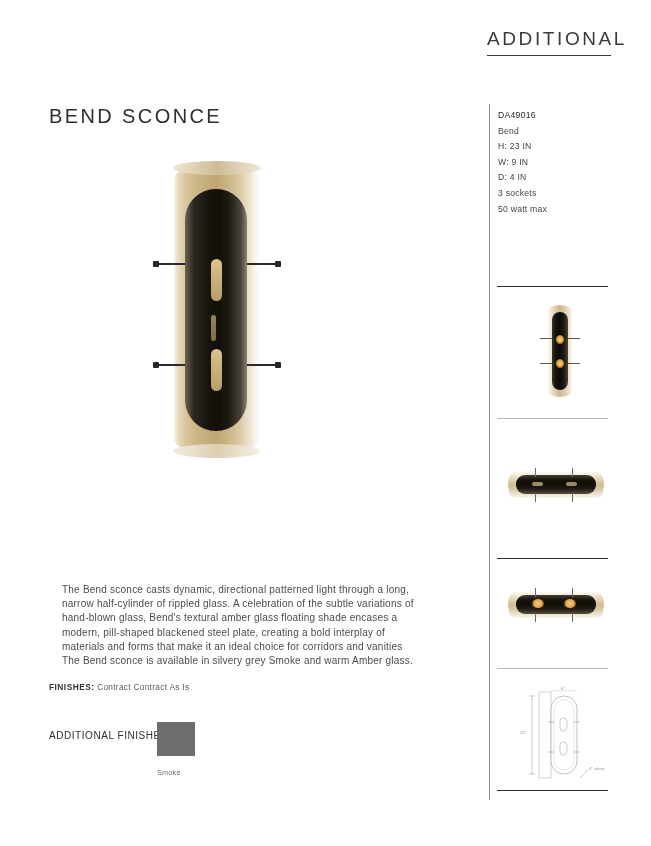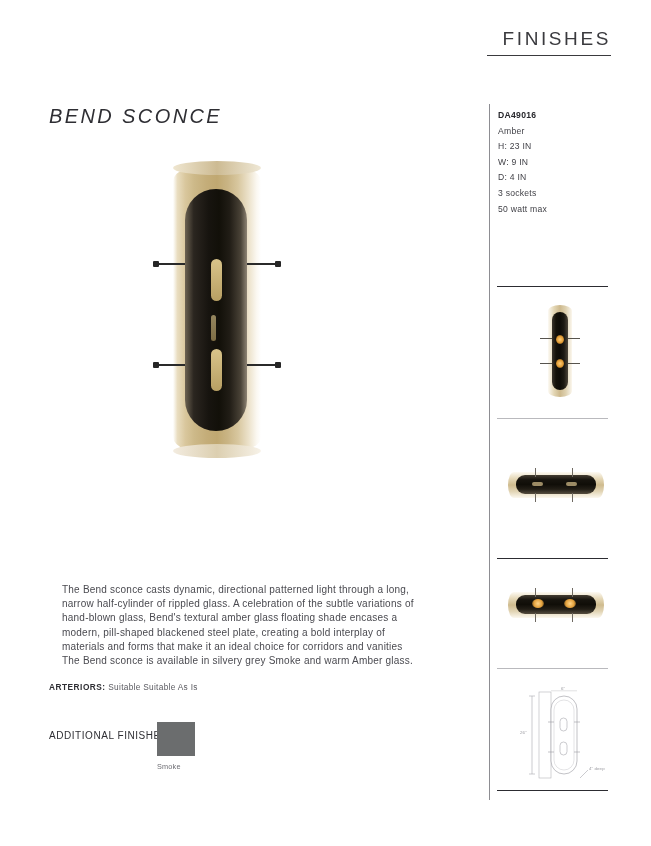--- a/index.html
+++ b/index.html
@@ -51,21 +51,20 @@
   
   .page-title {
     position: absolute;
     left: 49px;
     top: 105px;
     font-size: 20px;
     letter-spacing: 2.4px;
     color: #2e2e33;
     font-weight: 400;
     white-space: nowrap;
-    font-style: italic;
   }
 
   .hero {
     position: absolute;
     left: 151px;
     top: 163px;
     width: 132px;
     height: 292px;
   }
   
@@ -178,21 +177,21 @@
     left: 108px;
     top: 0;
     width: 38px;
     height: 34px;
   }
   .swatch-chip {
     width: 38px;
     height: 34px;
   }
   .swatch-name {
-    margin-top: 6px;
+    margin-top: 12px;
     font-size: 7.3px;
     color: #6d6d73;
     letter-spacing: .2px;
   }
 
   
   .specs {
     position: absolute;
     left: 498px;
     top: 108px;
@@ -200,21 +199,21 @@
   }
   .specs li {
     list-style: none;
     font-size: 8.6px;
     line-height: 15.6px;
     color: #3f3f45;
     letter-spacing: .25px;
   }
   .specs { margin: 0; padding: 0; }
   .specs li.sku {
-    font-weight: 700;
+    font-weight: 400;
     color: #27272c;
     letter-spacing: .3px;
   }
 
   .rail-rule {
     position: absolute;
     left: 497px;
     width: 111px;
     height: 1px;
     background: #2c2c31;
@@ -295,21 +294,21 @@
     font-size: 4.4px;
     color: #9a9aa0;
     letter-spacing: .1px;
     white-space: nowrap;
   }
 </style>
 </head>
 <body>
 
 <div class="logo-block">
-  <div class="logo-text">FINISHES</div>
+  <div class="logo-text">ADDITIONAL</div>
   <div class="logo-rule"></div>
 </div>
 
 <div class="v-divider"></div>
 
 <div class="page-title">BEND SCONCE</div>
 
 <div class="hero">
   <div class="hero-cyl"></div>
   <div class="hero-cyl-top"></div>
@@ -326,35 +325,35 @@
 
   <div class="hero-pin" style="left:4px;  top:201px; width:30px;"></div>
   <div class="hero-pin-cap" style="left:2px; top:199px;"></div>
   <div class="hero-pin" style="left:96px; top:201px; width:32px;"></div>
   <div class="hero-pin-cap" style="left:124px; top:199px;"></div>
 </div>
 
 <div class="description">The Bend sconce casts dynamic, directional patterned light through a long, narrow half-cylinder of rippled glass. A celebration of the subtle variations of hand-blown glass, Bend's textural amber glass floating shade encases a modern, pill-shaped blackened steel plate, creating a bold interplay of materials and forms that make it an ideal choice for corridors and vanities The Bend sconce is available in silvery grey Smoke and warm Amber glass.</div>
 
 <div class="contract-line">
-  <span class="contract-label">ARTERIORS:</span>
-  <span>Suitable Suitable As Is</span>
+  <span class="contract-label">FINISHES:</span>
+  <span>Contract Contract As Is</span>
 </div>
 
 <div class="finishes">
   <div class="finishes-label">ADDITIONAL FINISHES</div>
   <div class="swatch">
     <div class="swatch-chip" style="background: rgb(107, 109, 110);"></div>
     <div class="swatch-name">Smoke</div>
   </div>
 </div>
 
 <ul class="specs">
   <li class="sku">DA49016</li>
-  <li>Amber</li>
+  <li>Bend</li>
   <li>H: 23 IN</li>
   <li>W: 9 IN</li>
   <li>D: 4 IN</li>
   <li>3 sockets</li>
   <li>50 watt max</li>
 </ul>
 
 <div class="rail-rule" style="top:286px;"></div>
 
 <div class="thumb" style="left:534px; top:305px; width:52px; height:92px;">

